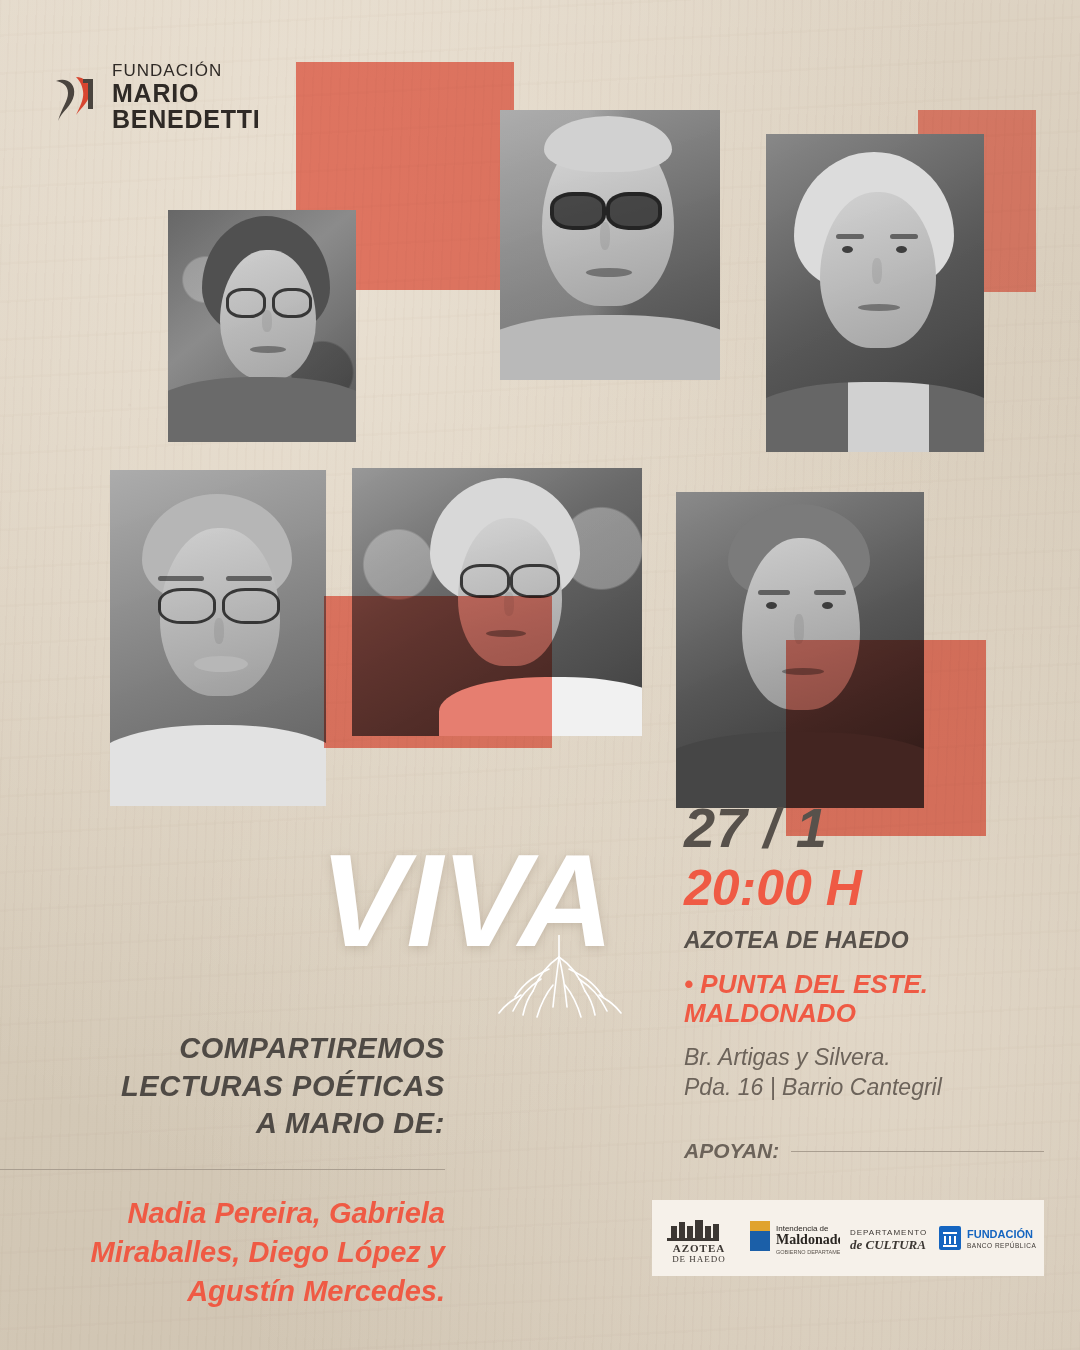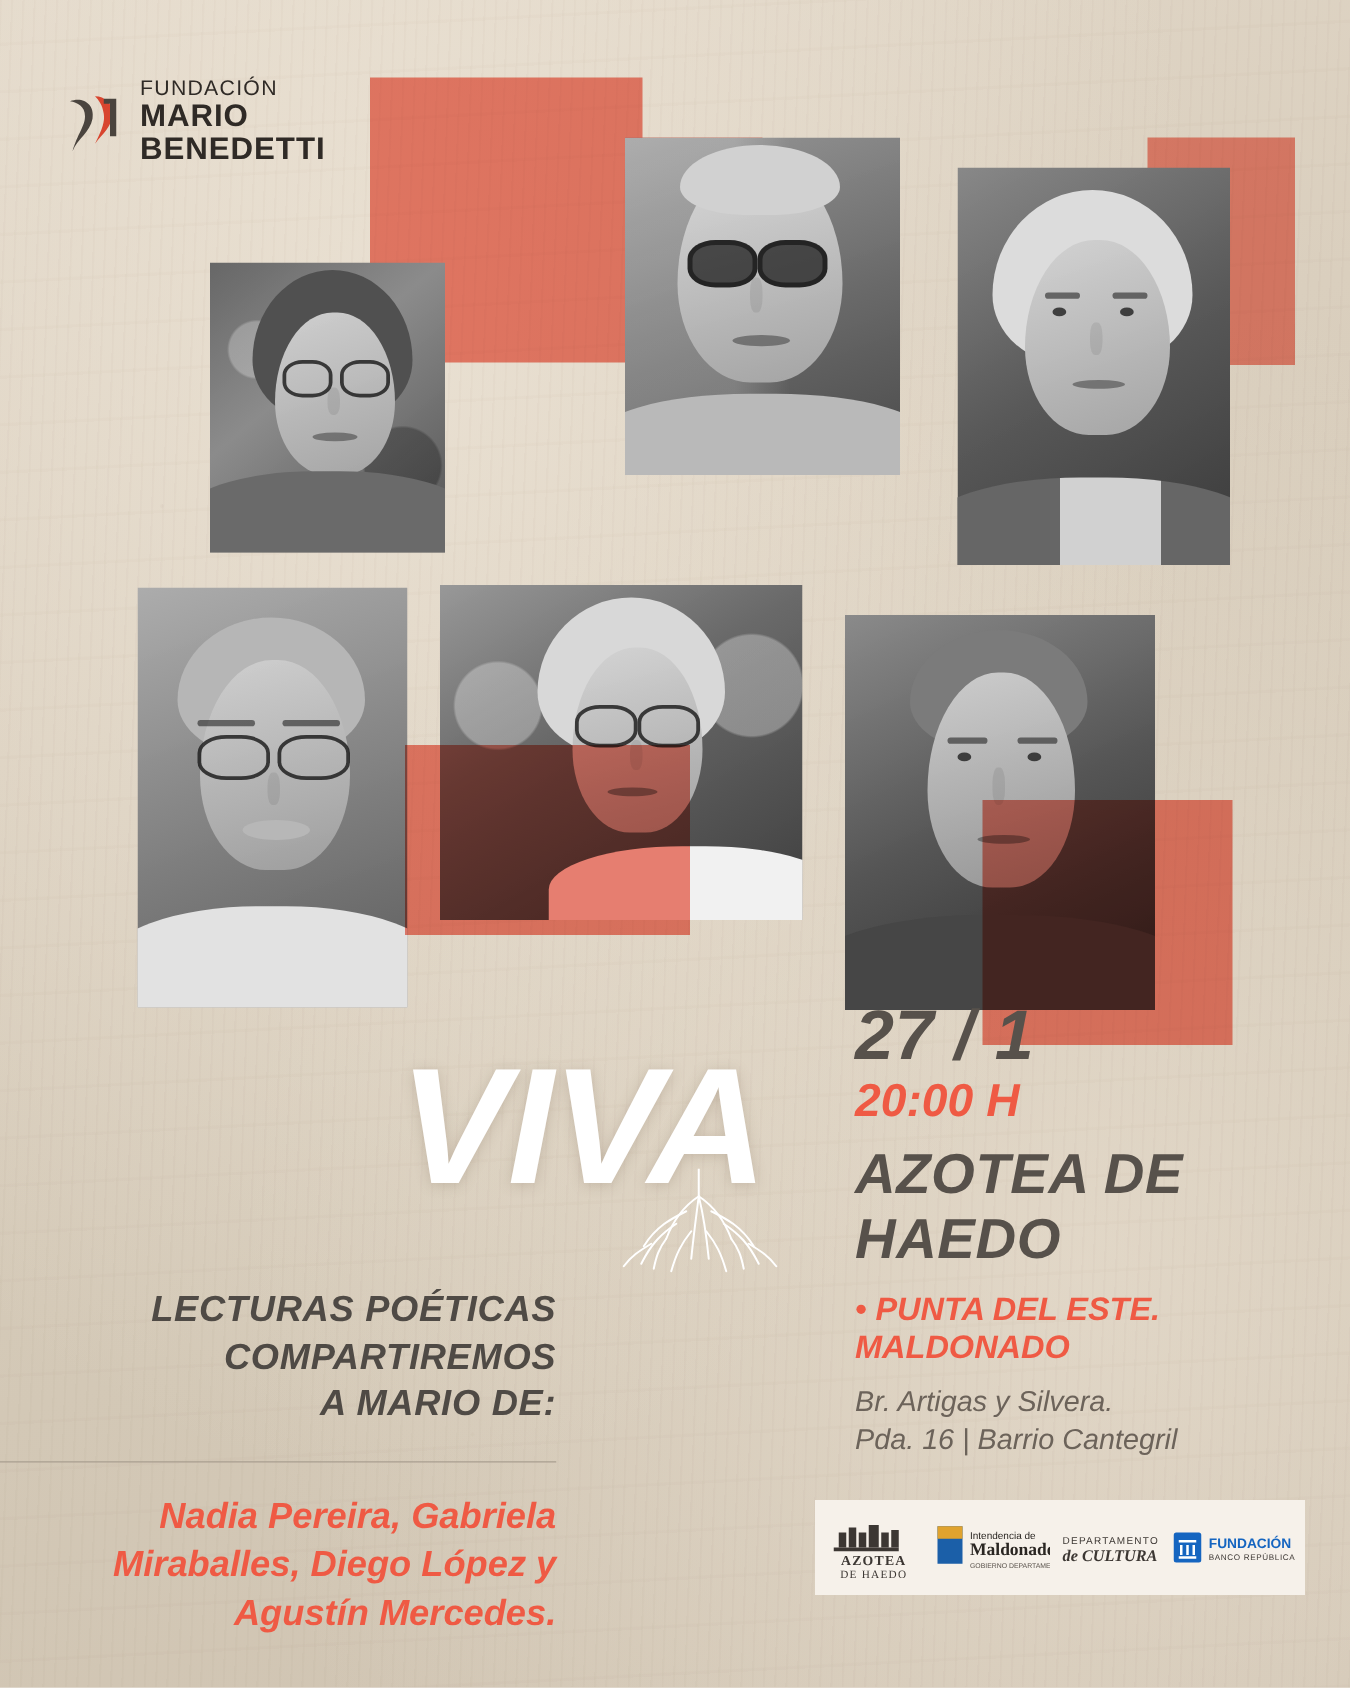--- a/index.html
+++ b/index.html
@@ -87,25 +87,25 @@
   .roots{position:absolute;left:225px;top:160px;width:160px;height:86px;}
 
   
   .info{position:absolute;left:684px;top:800px;width:360px;}
   .date{
     font-family:"Liberation Sans", sans-serif;font-weight:700;font-style:italic;
     font-size:56px;line-height:1;color:#57514b;letter-spacing:.01em;
   }
   .time{
     font-family:"Liberation Sans", sans-serif;font-weight:700;font-style:italic;
-    font-size:37px;line-height:1.05;color:#ef5a44;margin-top:6px;
+    font-size:50px;line-height:1.05;color:#ef5a44;margin-top:6px;
   }
   .venue{
     font-family:"Liberation Sans", sans-serif;font-weight:700;font-style:italic;
-    font-size:45px;color:#57514b;margin-top:12px;letter-spacing:.01em;
+    font-size:23px;color:#57514b;margin-top:12px;letter-spacing:.01em;
   }
   .city{
     font-family:"Liberation Sans", sans-serif;font-weight:700;font-style:italic;
     font-size:26px;line-height:1.15;color:#ef5a44;margin-top:16px;
   }
   .addr{
     font-family:"Liberation Sans", sans-serif;font-style:italic;font-weight:400;
     font-size:23px;line-height:1.3;color:#6c635a;margin-top:14px;
   }
   .apoyan{
@@ -325,20 +325,20 @@
           <rect x="6" y="25" width="14" height="2"></rect>
         </g>
         <text x="30" y="18" font-family="Liberation Sans, sans-serif" font-size="11" font-weight="700" fill="#1565c0">FUNDACIÓN</text>
         <text x="30" y="28" font-family="Liberation Sans, sans-serif" font-size="6.5" fill="#3c3733" letter-spacing=".5">BANCO REPÚBLICA</text>
       </svg>
     </div>
   </div>
 
   <div class="left-text">
     <div class="compartiremos">
+      <div>COMPARTIREMOS</div>
       <div>LECTURAS POÉTICAS</div>
-      <div>COMPARTIREMOS</div>
       <div>A MARIO DE:</div>
     </div>
     <div class="divider"></div>
     <div class="names">Nadia Pereira, Gabriela Miraballes, Diego López y Agustín Mercedes.</div>
   </div>
 </div>
 
 </body></html>

